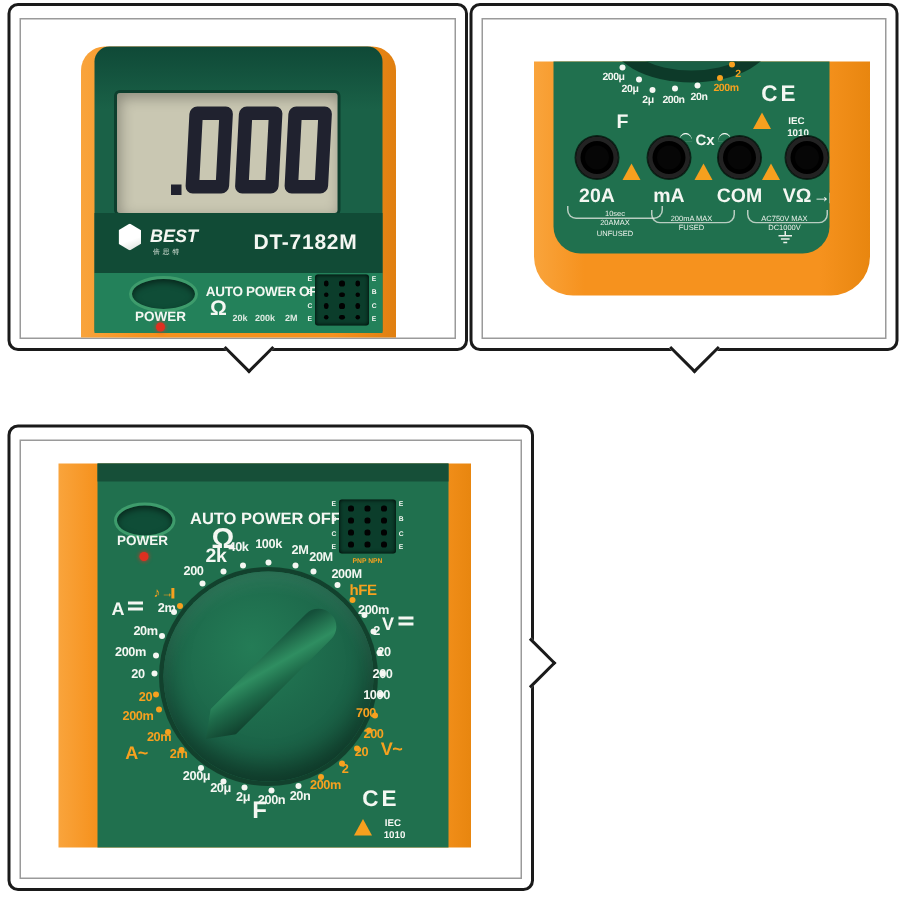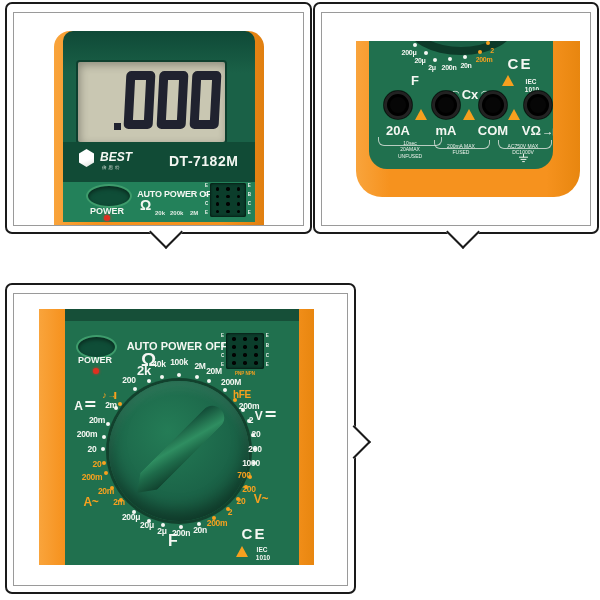--- a/index.html
+++ b/index.html
@@ -109,21 +109,21 @@
   <div class="panel" style="left:313px;top:2px;width:282px;height:228px">
     <div class="tail tail-down" style="left:136px"></div>
     <div class="inner">
       <div class="abs" style="left:34px;top:28px;width:224px;height:156px;background:linear-gradient(90deg,#F9A43C,#F6921E 15%,#F6921E 85%,#E8860F);border-radius:0 0 26px 26px">
         <div class="abs" id="tr-face" style="left:13px;top:0;width:184px;height:128px;background:#20704E;border-radius:0 0 18px 18px;overflow:hidden">
 
           <div class="abs" style="left:37px;top:-48px;width:110px;height:62px;border-radius:50%;background:#0D3A29"></div>
           <div class="abs" style="left:44px;top:-48px;width:96px;height:54px;border-radius:50%;background:#1A5F45"></div>
           <div class="abs wtxt" style="left:42px;top:32px;font-size:13px;font-weight:bold">F</div>
 
-          <div class="ctr wtxt" style="left:101px;top:53px;font-size:13px;font-weight:bold"><i class="cxarc"></i><span>Cx</span><i class="cxarc"></i></div>
+          <div class="ctr wtxt" style="left:101px;top:53px;font-size:10px;font-weight:bold"><i class="cxarc"></i><span>Cx</span><i class="cxarc"></i></div>
 
           <div class="ctr wtxt" style="left:151px;top:22px;font-size:15px;font-weight:bold;letter-spacing:2px">CE</div>
           <div class="warn" style="left:133px;top:34px"></div>
           <div class="ctr wtxt" style="left:162px;top:40px;font-size:6.5px;font-weight:bold">IEC</div>
           <div class="ctr wtxt" style="left:163px;top:48px;font-size:6.5px;font-weight:bold">1010</div>
 
           <div class="abs" id="tr-scale" style="left:0;top:0;width:184px;height:128px">
               <span class="dlabel" style="left: 40px; top: 11px; color: rgb(244, 247, 242); font-size: 7px;">200μ</span>
               <span class="dlabel" style="left: 51px; top: 19px; color: rgb(244, 247, 242); font-size: 7px;">20μ</span>
               <span class="dlabel" style="left: 63px; top: 26px; color: rgb(244, 247, 242); font-size: 7px;">2μ</span>

